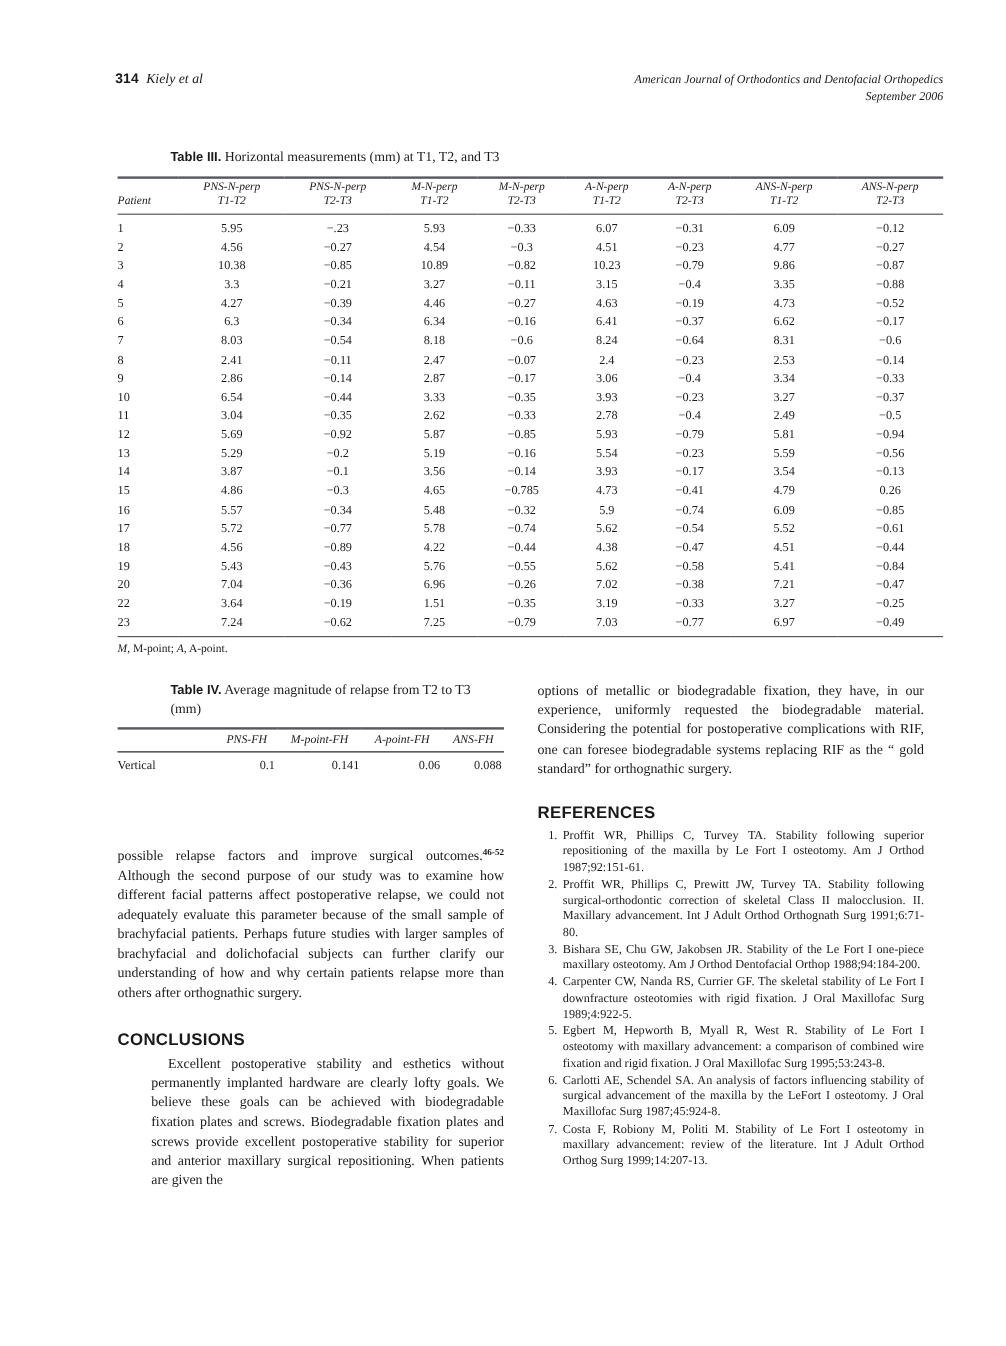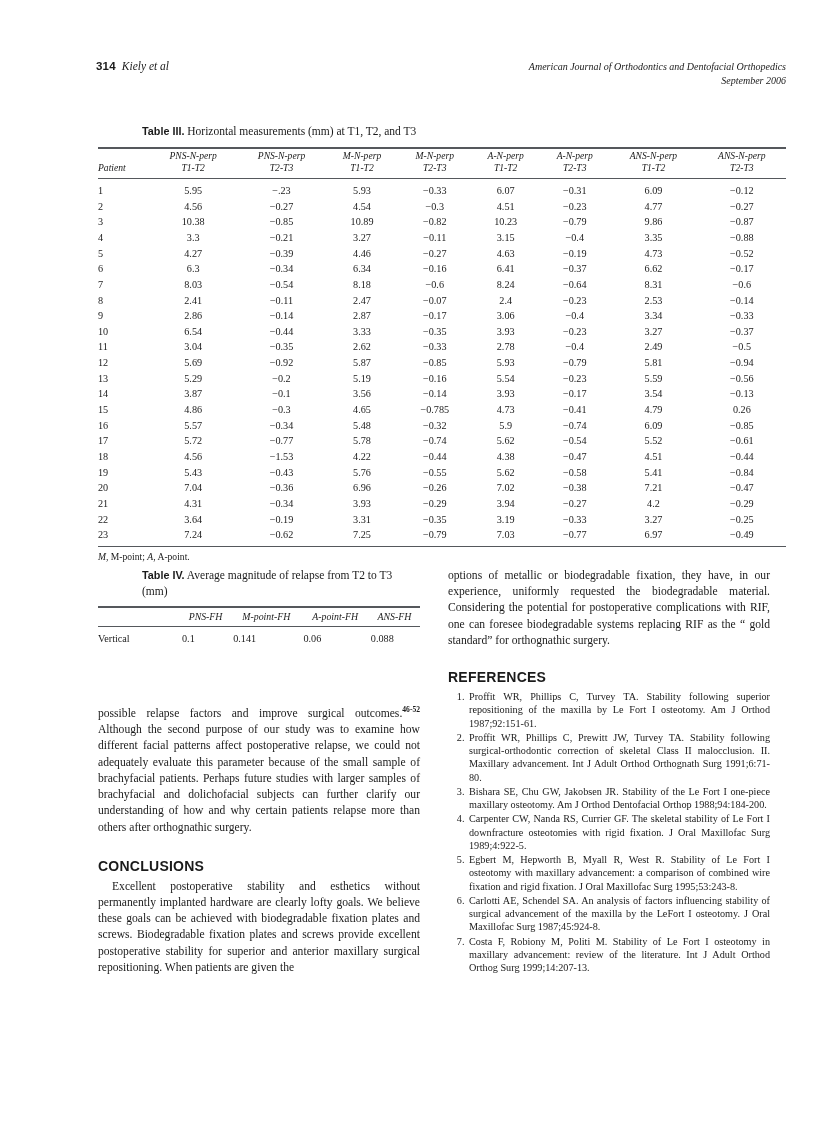--- a/index.html
+++ b/index.html
@@ -122,21 +122,21 @@
   table.dt4 thead th {
     font-weight: normal;
     font-style: italic;
     font-size: 9.8px;
     text-align: center;
     padding: 3px 2px 4px 2px;
     white-space: nowrap;
   }
   table.dt4 thead th.blank { width: 78px; }
   table.dt4 tbody td {
-    text-align: left;
+    text-align: right;
     padding: 1.2px 2px;
     line-height: 1.34;
     white-space: nowrap;
   }
   table.dt4 tbody tr:first-child td { padding-top: 5px; }
   table.dt4 tbody tr:last-child td  { padding-bottom: 4px; }
   table.dt4 tbody td.rowlab { text-align: left; padding-left: 0; }
 
   
   .col-left {
@@ -151,21 +151,21 @@
   }
   p.body {
     margin: 0 0 0 0;
     font-size: 11.6px;
     line-height: 1.40;
     text-align: justify;
     text-justify: inter-word;
     hyphens: manual;
     font-family: Liberation Serif, serif;
   }
-  p.body.indent { text-indent: 14px; }
+  p.body.indent { text-indent: 14px; margin-left: 28px; }
   sup.ref {
     font-size: 7.6px;
     font-weight: bold;
     vertical-align: super;
     line-height: 0;
   }
   h2.sect {
     font-family: "Liberation Sans", sans-serif;
     font-size: 14px;
     font-weight: bold;
@@ -434,21 +434,21 @@
             <td>5.78</td>
             <td>−0.74</td>
             <td>5.62</td>
             <td>−0.54</td>
             <td>5.52</td>
             <td>−0.61</td>
           </tr>
           <tr>
             <td class="pcell">18</td>
             <td>4.56</td>
-            <td>−1.53</td>
+            <td>−0.89</td>
             <td>4.22</td>
             <td>−0.44</td>
             <td>4.38</td>
             <td>−0.47</td>
             <td>4.51</td>
             <td>−0.44</td>
           </tr>
           <tr>
             <td class="pcell">19</td>
             <td>5.43</td>
@@ -465,35 +465,24 @@
             <td>7.04</td>
             <td>−0.36</td>
             <td>6.96</td>
             <td>−0.26</td>
             <td>7.02</td>
             <td>−0.38</td>
             <td>7.21</td>
             <td>−0.47</td>
           </tr>
           <tr>
-            <td class="pcell">21</td>
-            <td>4.31</td>
-            <td>−0.34</td>
-            <td>3.93</td>
-            <td>−0.29</td>
-            <td>3.94</td>
-            <td>−0.27</td>
-            <td>4.2</td>
-            <td>−0.29</td>
-          </tr>
-          <tr>
             <td class="pcell">22</td>
             <td>3.64</td>
             <td>−0.19</td>
-            <td>3.31</td>
+            <td>1.51</td>
             <td>−0.35</td>
             <td>3.19</td>
             <td>−0.33</td>
             <td>3.27</td>
             <td>−0.25</td>
           </tr>
           <tr class="rule-bot">
             <td class="pcell">23</td>
             <td>7.24</td>
             <td>−0.62</td>

